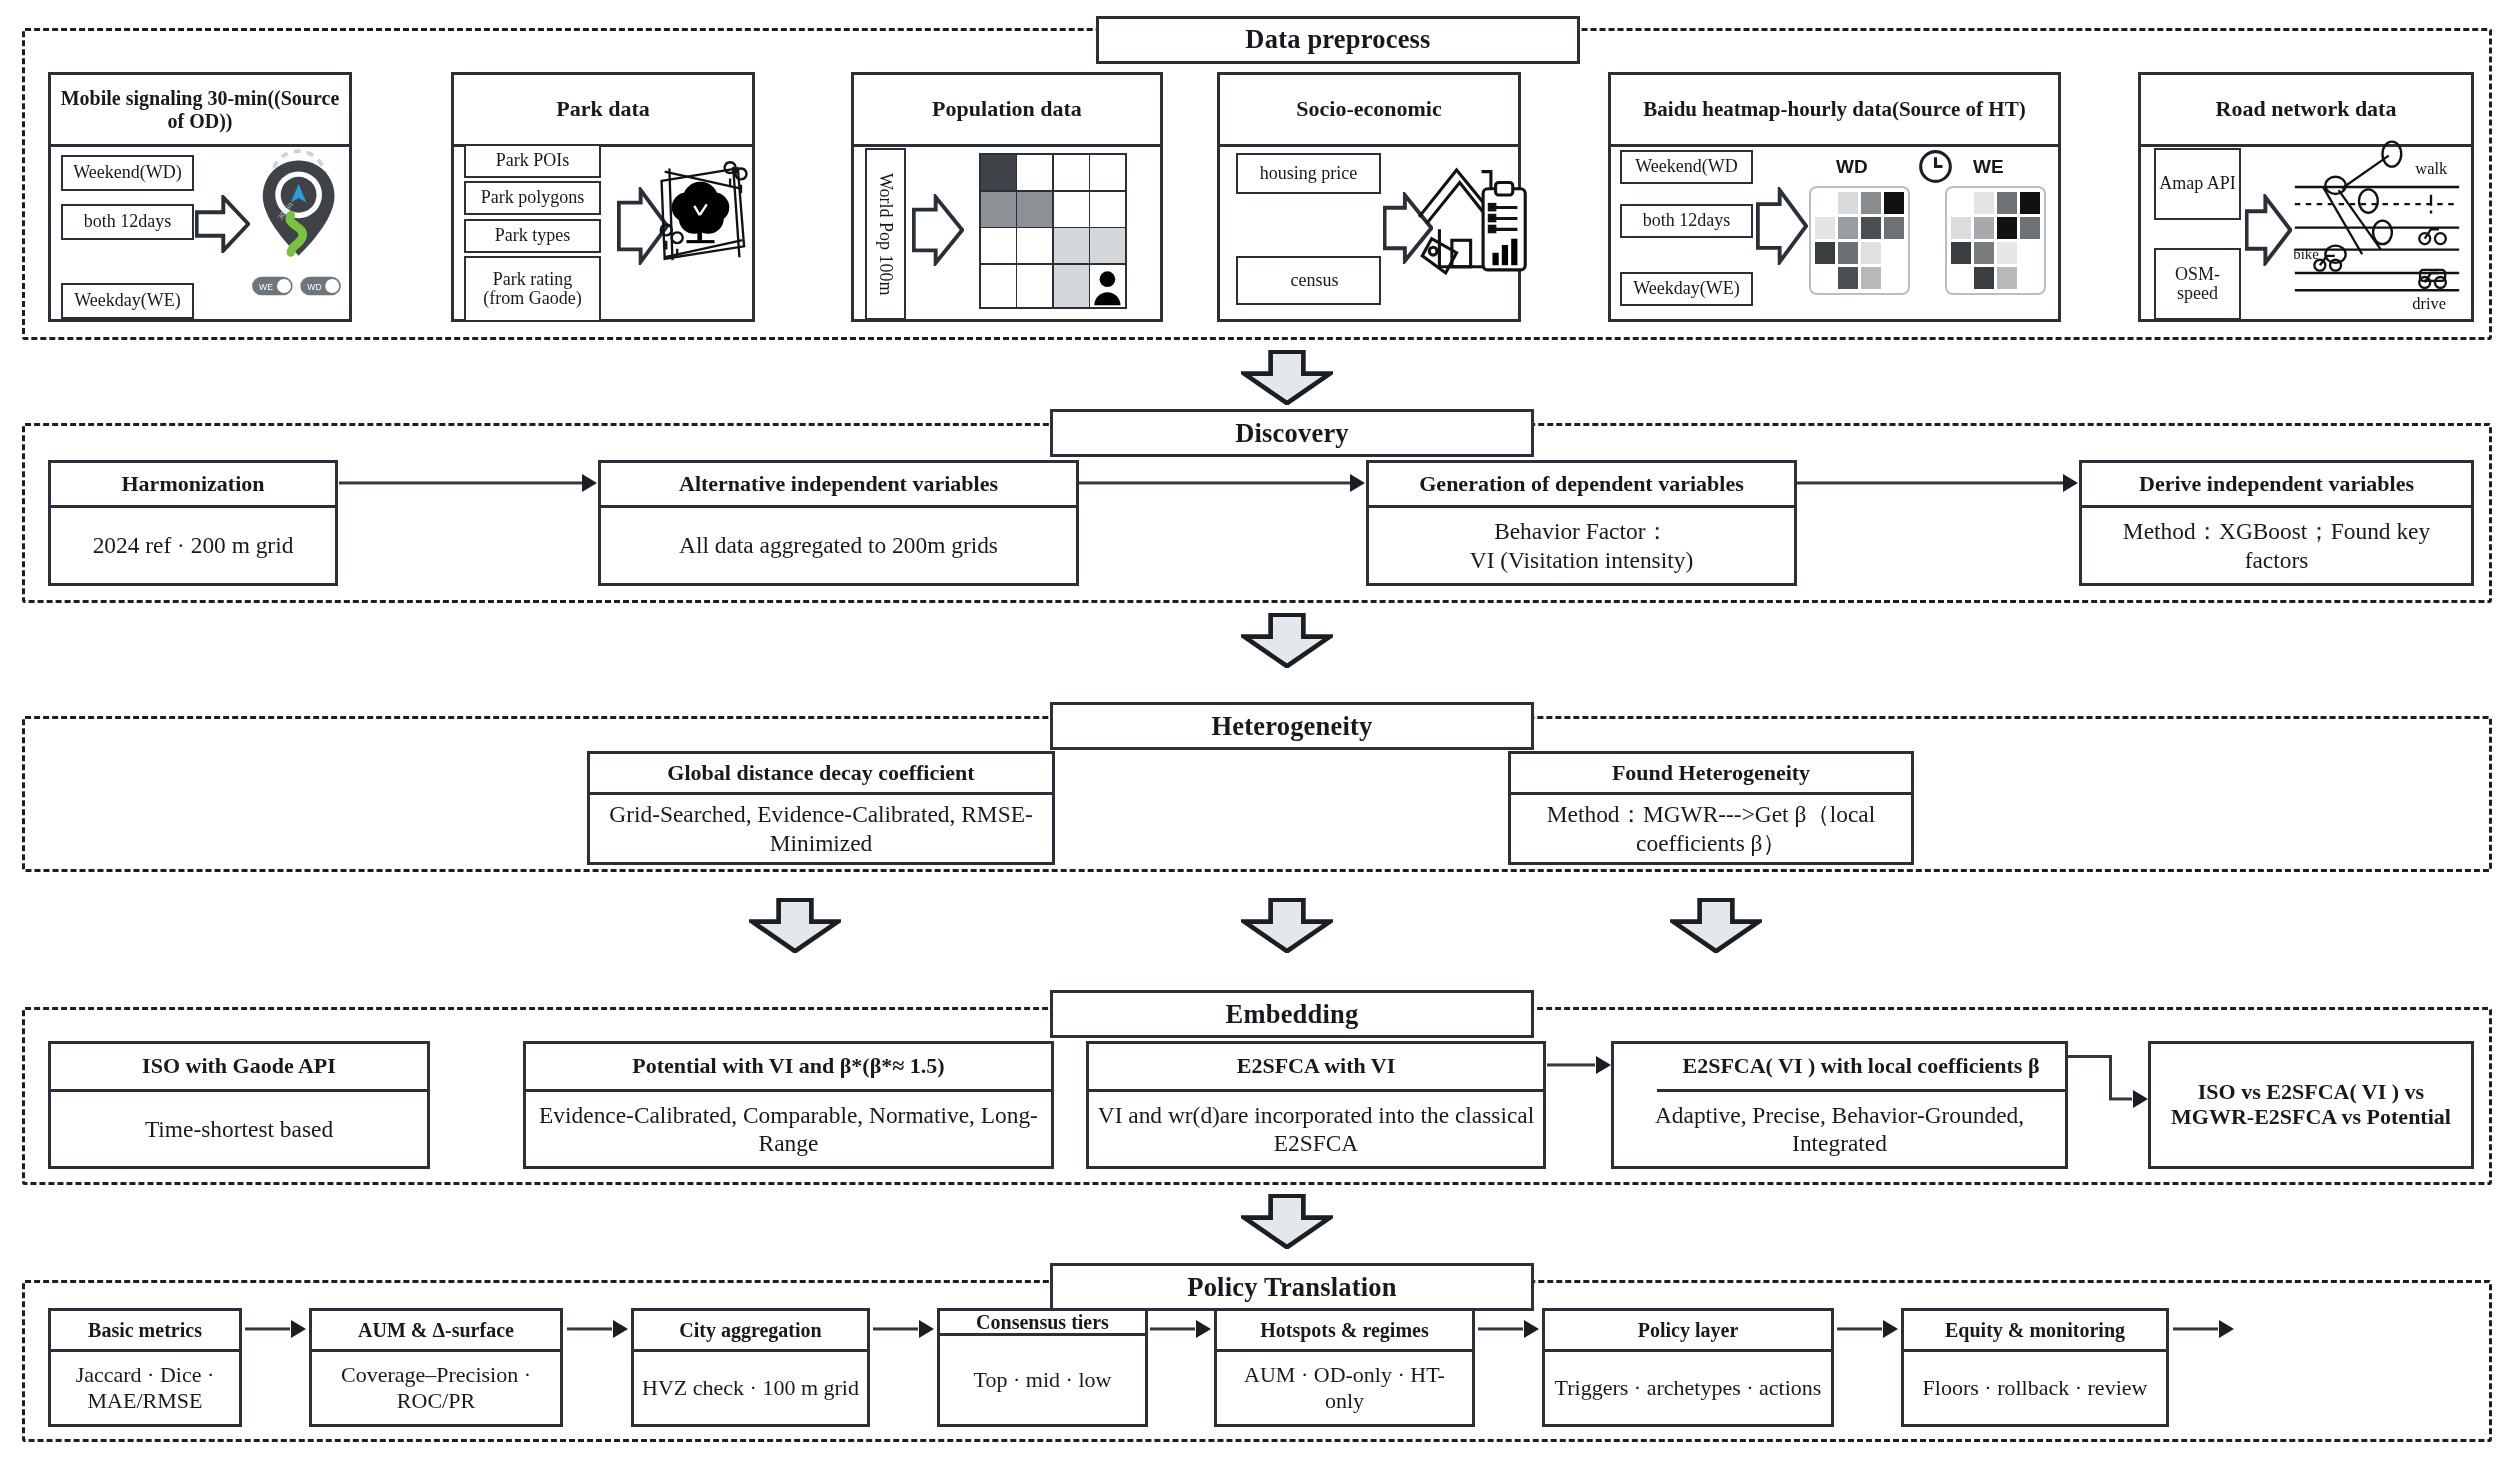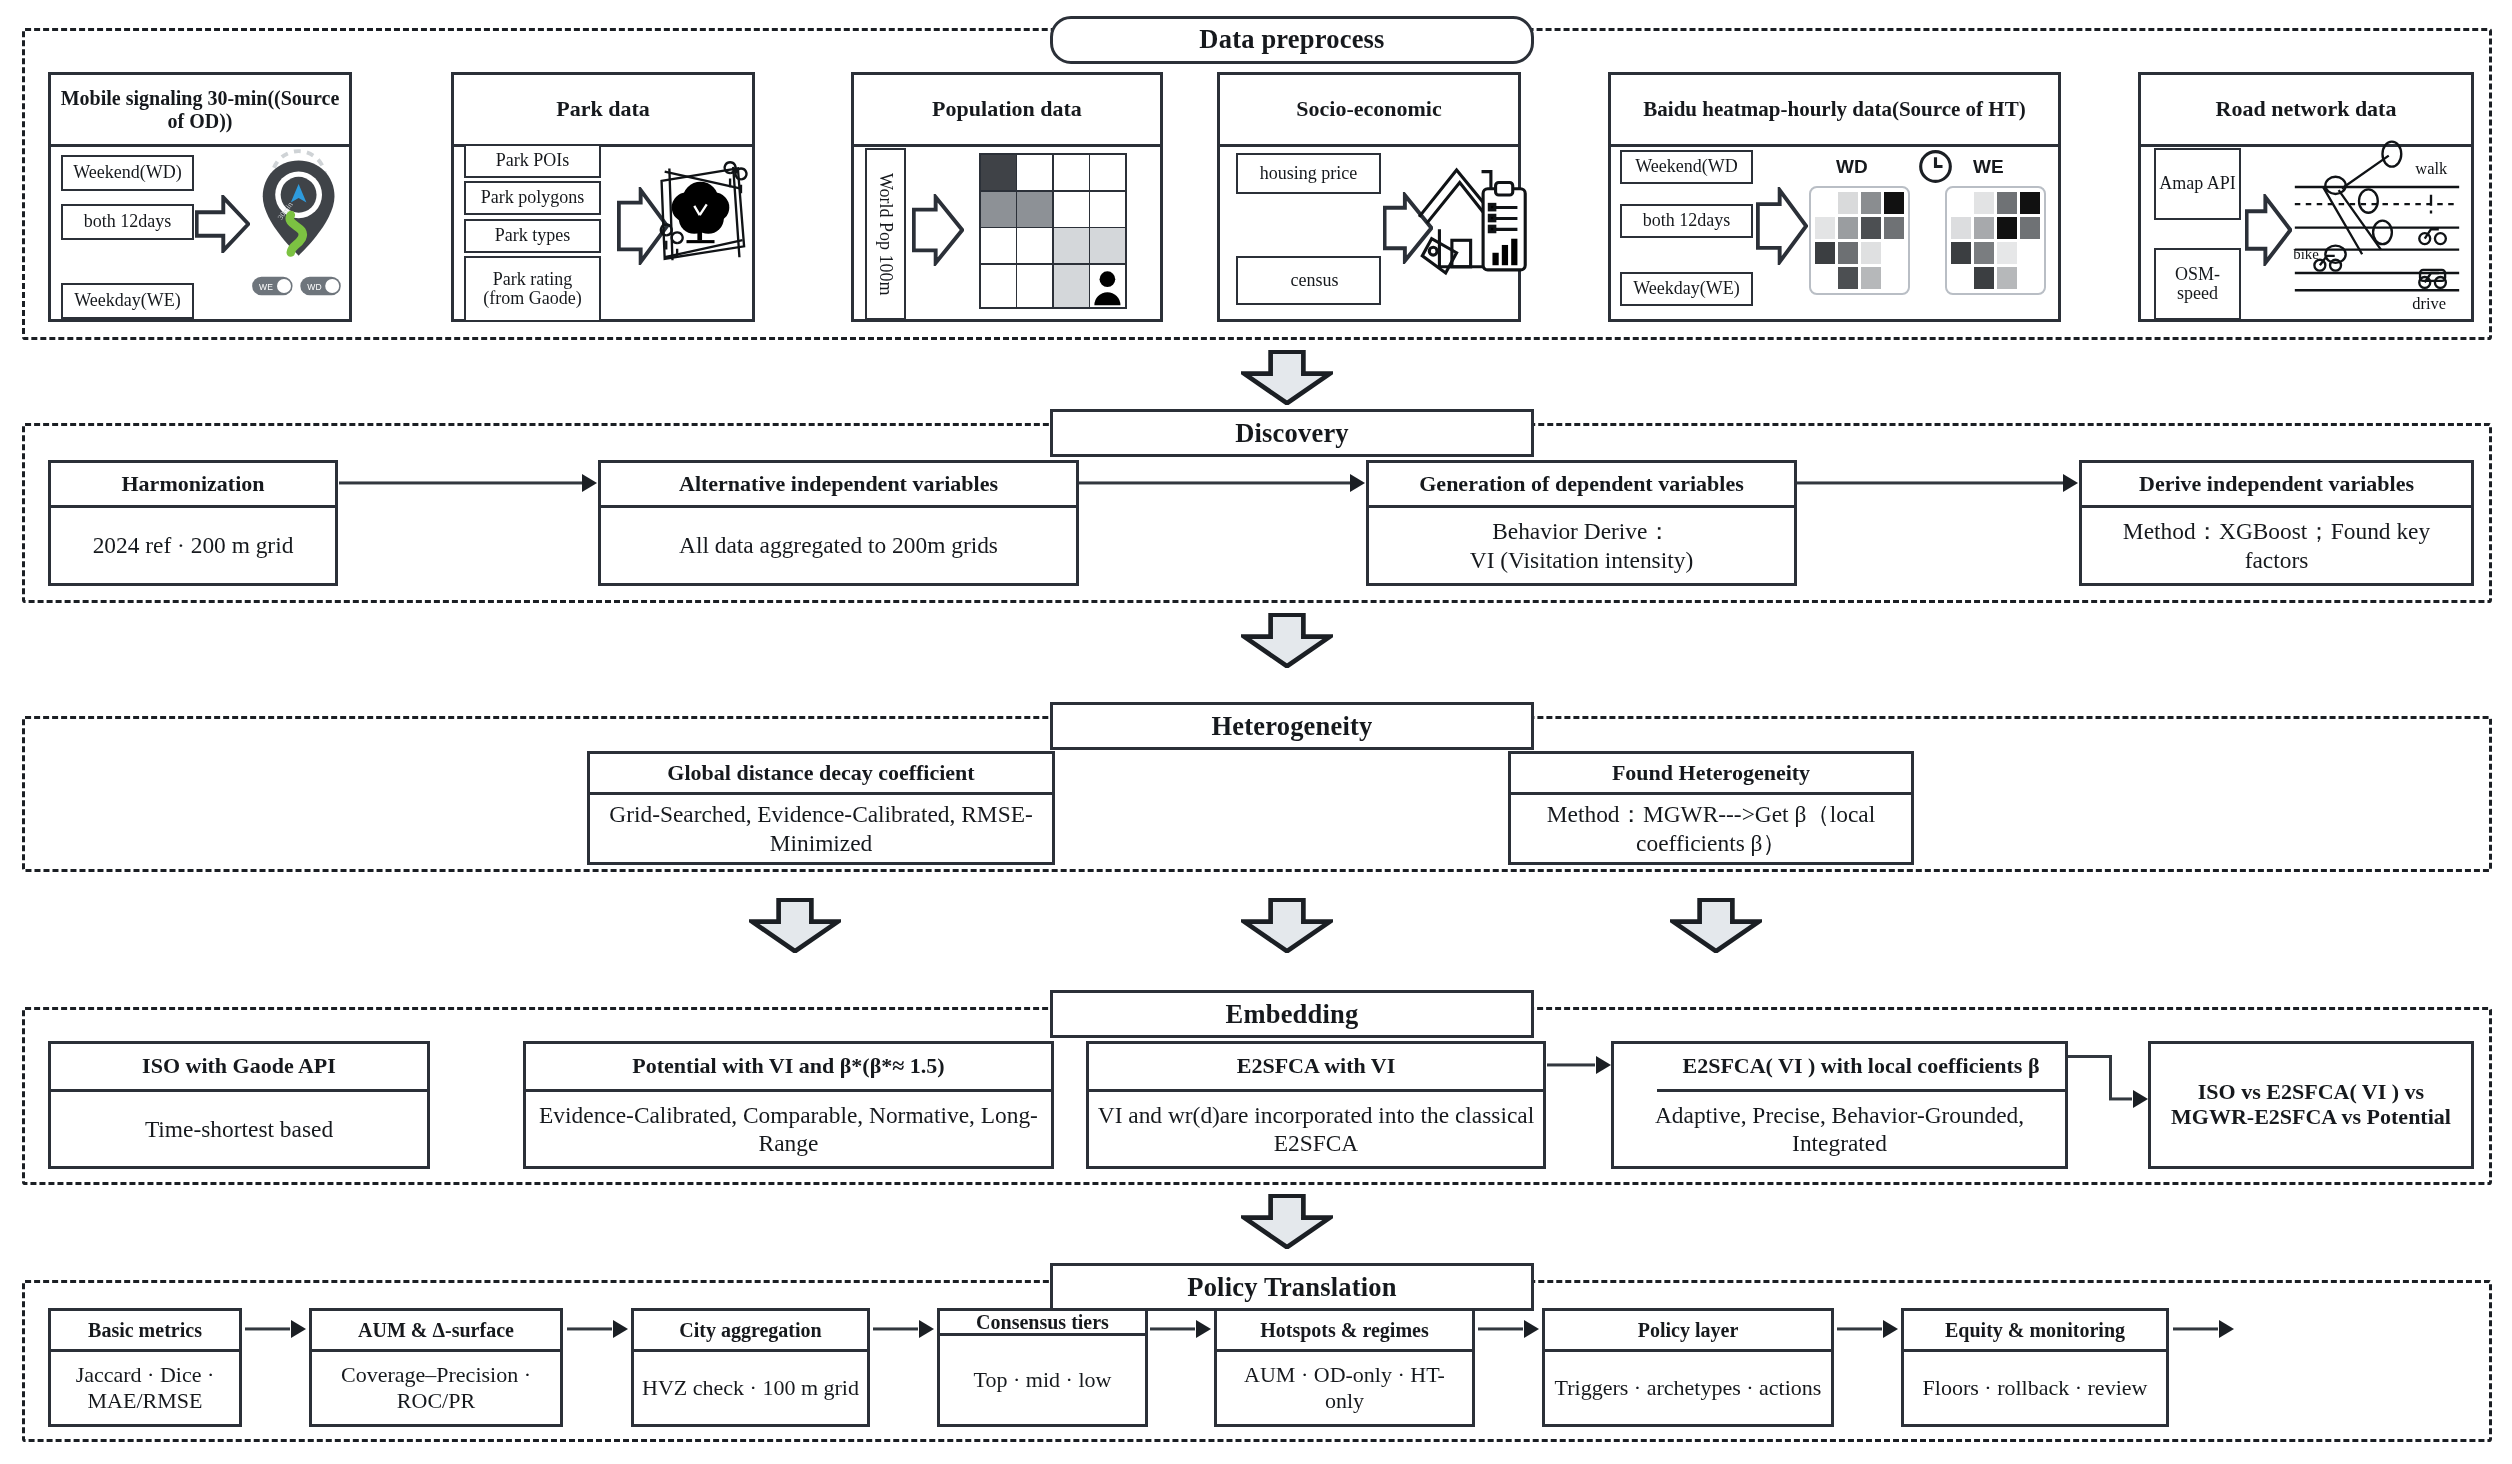--- a/index.html
+++ b/index.html
@@ -98,21 +98,21 @@
   .rgrid > i { display:block; background:#fff; }
 
   .cap { position:absolute; font-weight:bold; z-index:5; }
 </style>
 </head>
 <body>
 
 <div class="stage">
 
   <div class="section" style="left:22px; top:28px; width:2470px; height:312px;"></div>
-  <div class="sect-title" style="left:1050px; top:15.6px; width:484px; height:48px; font-size:26.5px;border-radius:21px;">Data preprocess</div>
+  <div class="sect-title" style="left:1096px; top:15.6px; width:484px; height:48px; font-size:26.5px;">Data preprocess</div>
 
   <div class="node" style="left:48px; top:72px; width:304px; height:250px;">
     <div class="hd" style="height:72px; font-size:20px;">Mobile signaling 30-min((Source of OD))</div>
     <div class="bd" style="padding:0; position:relative;"></div>
   </div>
   <div class="vline" style="left:125px; top:168px; height:133px;"></div>
   <div class="lbl" style="left:61px; top:155px; width:133px; height:36px; font-size:18px;">Weekend(WD)</div>
   <div class="lbl" style="left:61px; top:204px; width:133px; height:36px; font-size:18px;">both 12days</div>
   <div class="lbl" style="left:61px; top:283px; width:133px; height:36px; font-size:18px;">Weekday(WE)</div>
 
@@ -358,21 +358,21 @@
     <div class="hd" style="height:45px; font-size:22px;">Alternative independent variables</div>
     <div class="bd" style="font-size:23.4px;">All data aggregated to 200m grids</div>
   </div>
   <div class="harrow" style="left:1079px; top:473px; width:286px; height:19px;">
     <div class="shaft" style="width:272px;"></div>
       <div class="head"></div>
   </div>
 
   <div class="node" style="left:1366px; top:460px; width:431px; height:126px;">
     <div class="hd" style="height:45px; font-size:22px;">Generation of dependent variables</div>
-    <div class="bd" style="font-size:23.4px; white-space:pre-line;">Behavior Derive：
+    <div class="bd" style="font-size:23.4px; white-space:pre-line;">Behavior Factor：
 VI (Visitation intensity)</div>
   </div>
   <div class="harrow" style="left:1797px; top:473px; width:281px; height:19px;">
     <div class="shaft" style="width:267px;"></div>
       <div class="head"></div>
   </div>
 
   <div class="node" style="left:2079px; top:460px; width:395px; height:126px;">
     <div class="hd" style="height:45px; font-size:22px;">Derive independent variables</div>
     <div class="bd" style="font-size:23.4px;">Method：XGBoost；Found key factors</div>

